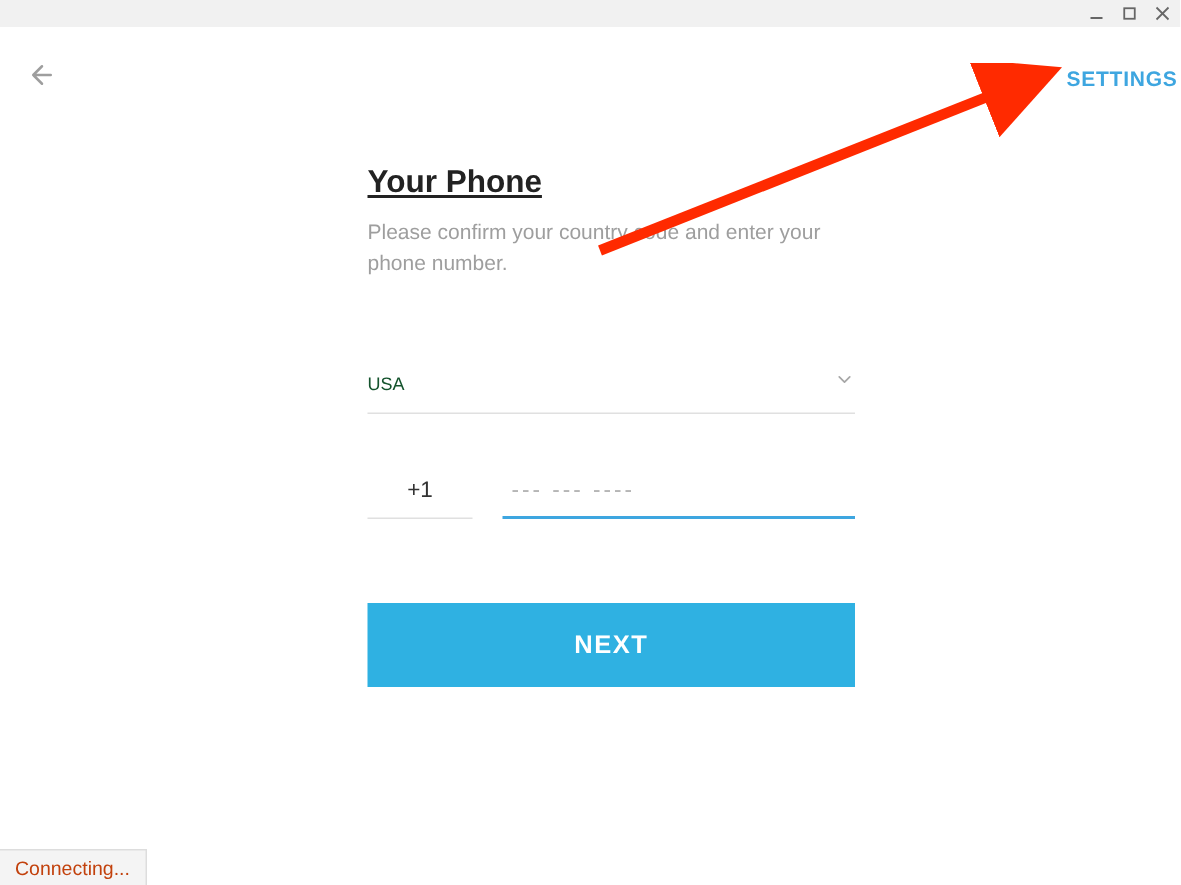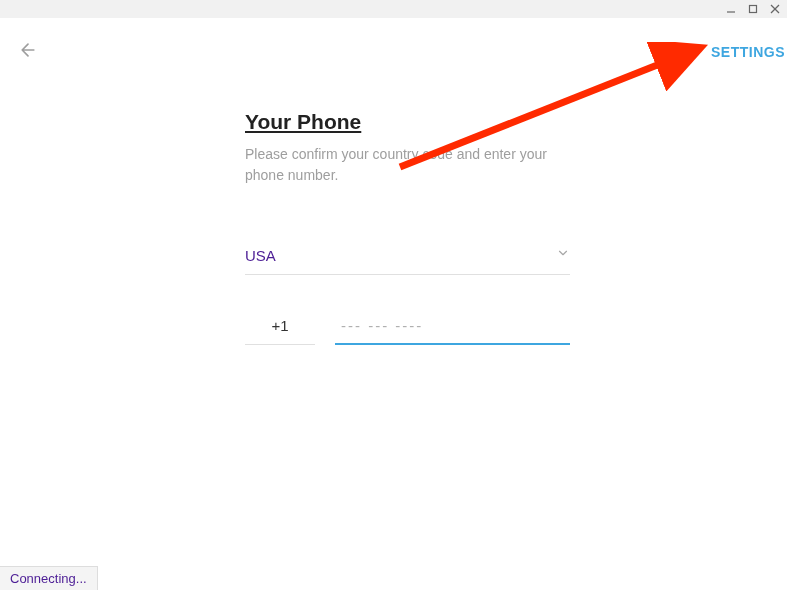--- a/index.html
+++ b/index.html
@@ -71,22 +71,22 @@
     .country-row {
       display: flex;
       align-items: center;
       justify-content: space-between;
       border-bottom: 1px solid #e0e0e0;
       padding-bottom: 10px;
       cursor: pointer;
       margin-bottom: 36px;
     }
     .country-name {
-      font-size: 15px;
-      color: #4c1d95;
+      font-size: 12px;
+      color: #14532d;
     }
     .chevron {
       color: #a7a7a7;
     }
     .phone-row {
       display: flex;
       align-items: flex-end;
       gap: 20px;
       margin-bottom: 56px;
     }
@@ -129,21 +129,21 @@
     }
     .status-box {
       position: absolute;
       left: 0;
       bottom: 0;
       background: #f4f4f4;
       border: 1px solid #ddd;
       border-left: none;
       border-bottom: none;
       font-size: 13px;
-      color: #4c1d95;
+      color: #c2410c;
       padding: 4px 10px;
       text-align: right;
     }
     .arrow-annotation {
       position: absolute;
       pointer-events: none;
       left: 395px;
       top: 42px;
       z-index: 10;
     }
@@ -190,20 +190,21 @@
           <path d="M6 9l6 6 6-6" stroke="#a7a7a7" stroke-width="2" stroke-linecap="round" stroke-linejoin="round"></path>
         </svg>
     </span>
   </div>
 
   <div class="phone-row">
     <input class="code-input" type="text" value="+1" style="">
     <input class="phone-input" type="text" placeholder="--- --- ----" style="">
   </div>
 
+  <button class="next-button">NEXT</button>
 </div>
 
 <svg class="arrow-annotation" width="320" height="130" viewBox="0 0 320 130">
   <defs>
     <marker id="arrowhead" markerWidth="8" markerHeight="8" refX="6" refY="4" orient="auto">
       <polygon points="0 0, 8 4, 0 8" fill="#ff2a00"></polygon>
     </marker>
   </defs>
   <line x1="5" y1="125" x2="300" y2="8" stroke="#ff2a00" stroke-width="7" marker-end="url(#arrowhead)"></line>
 </svg>

